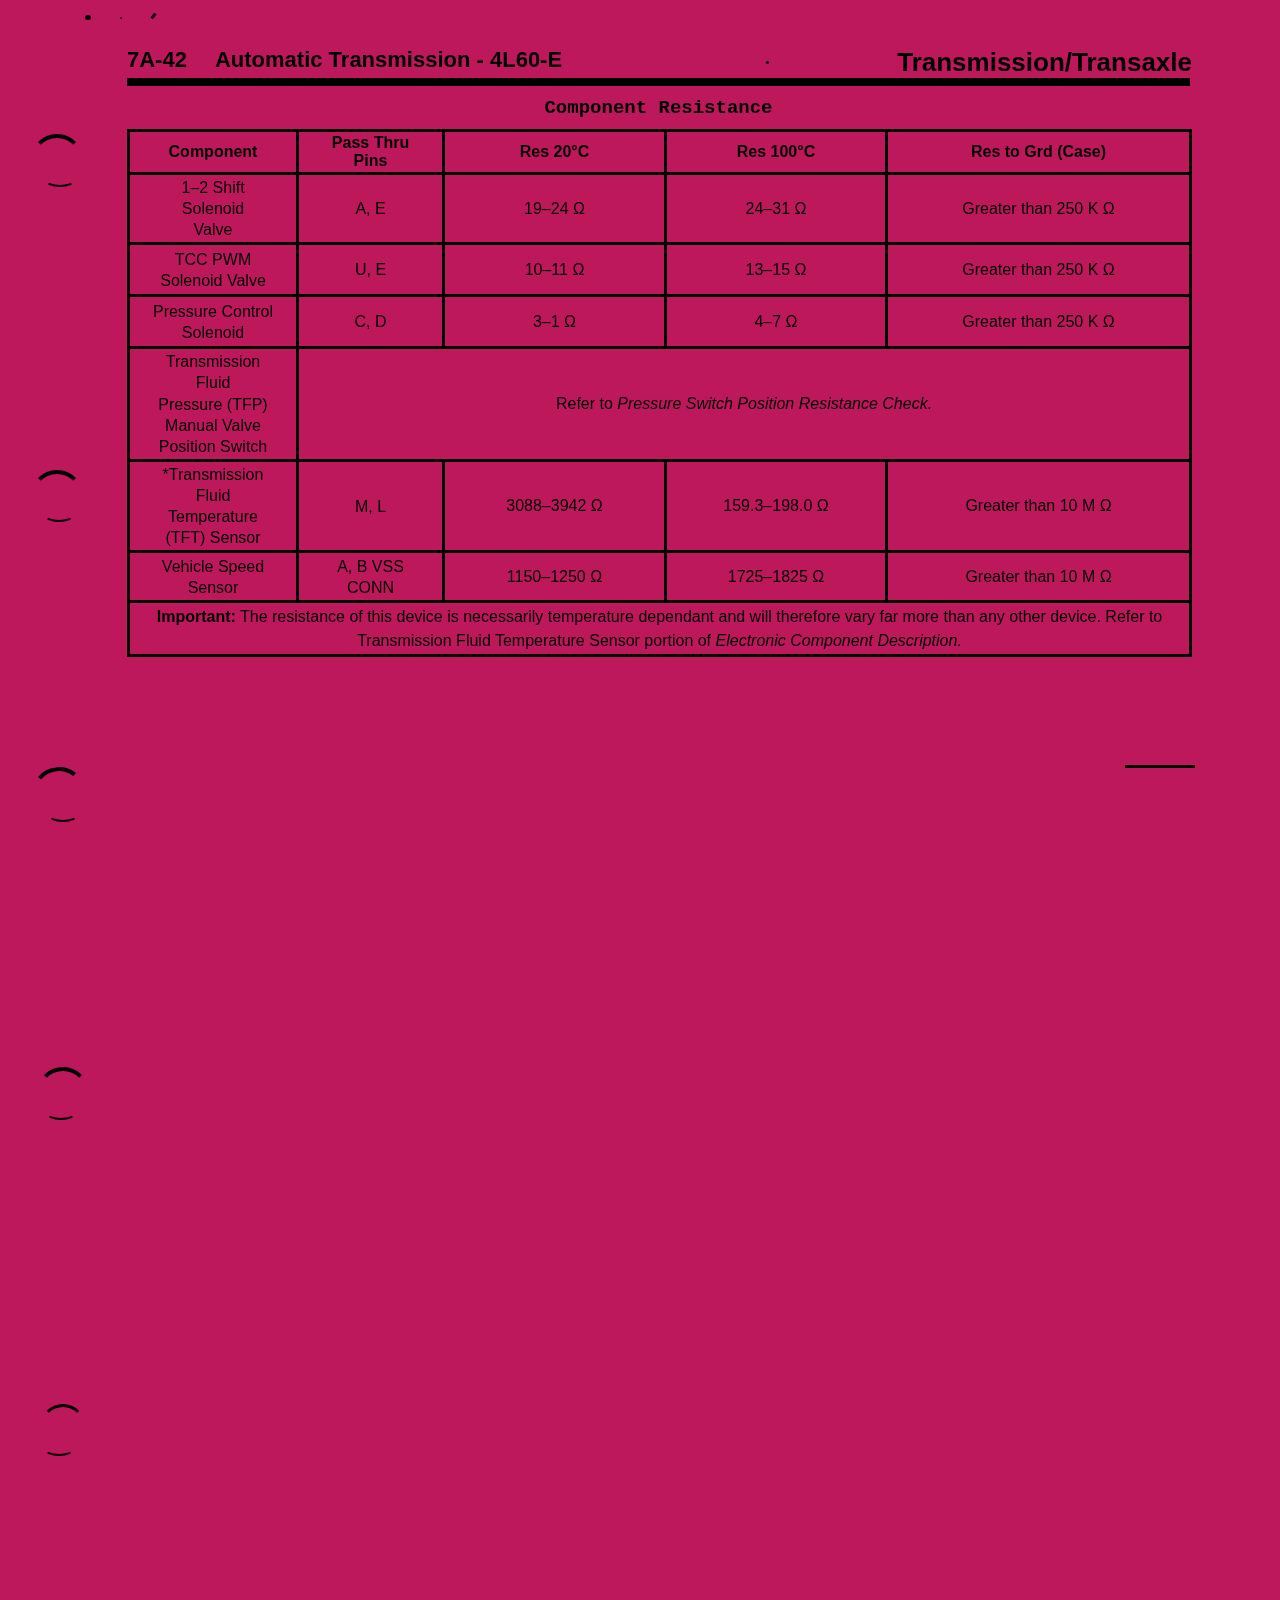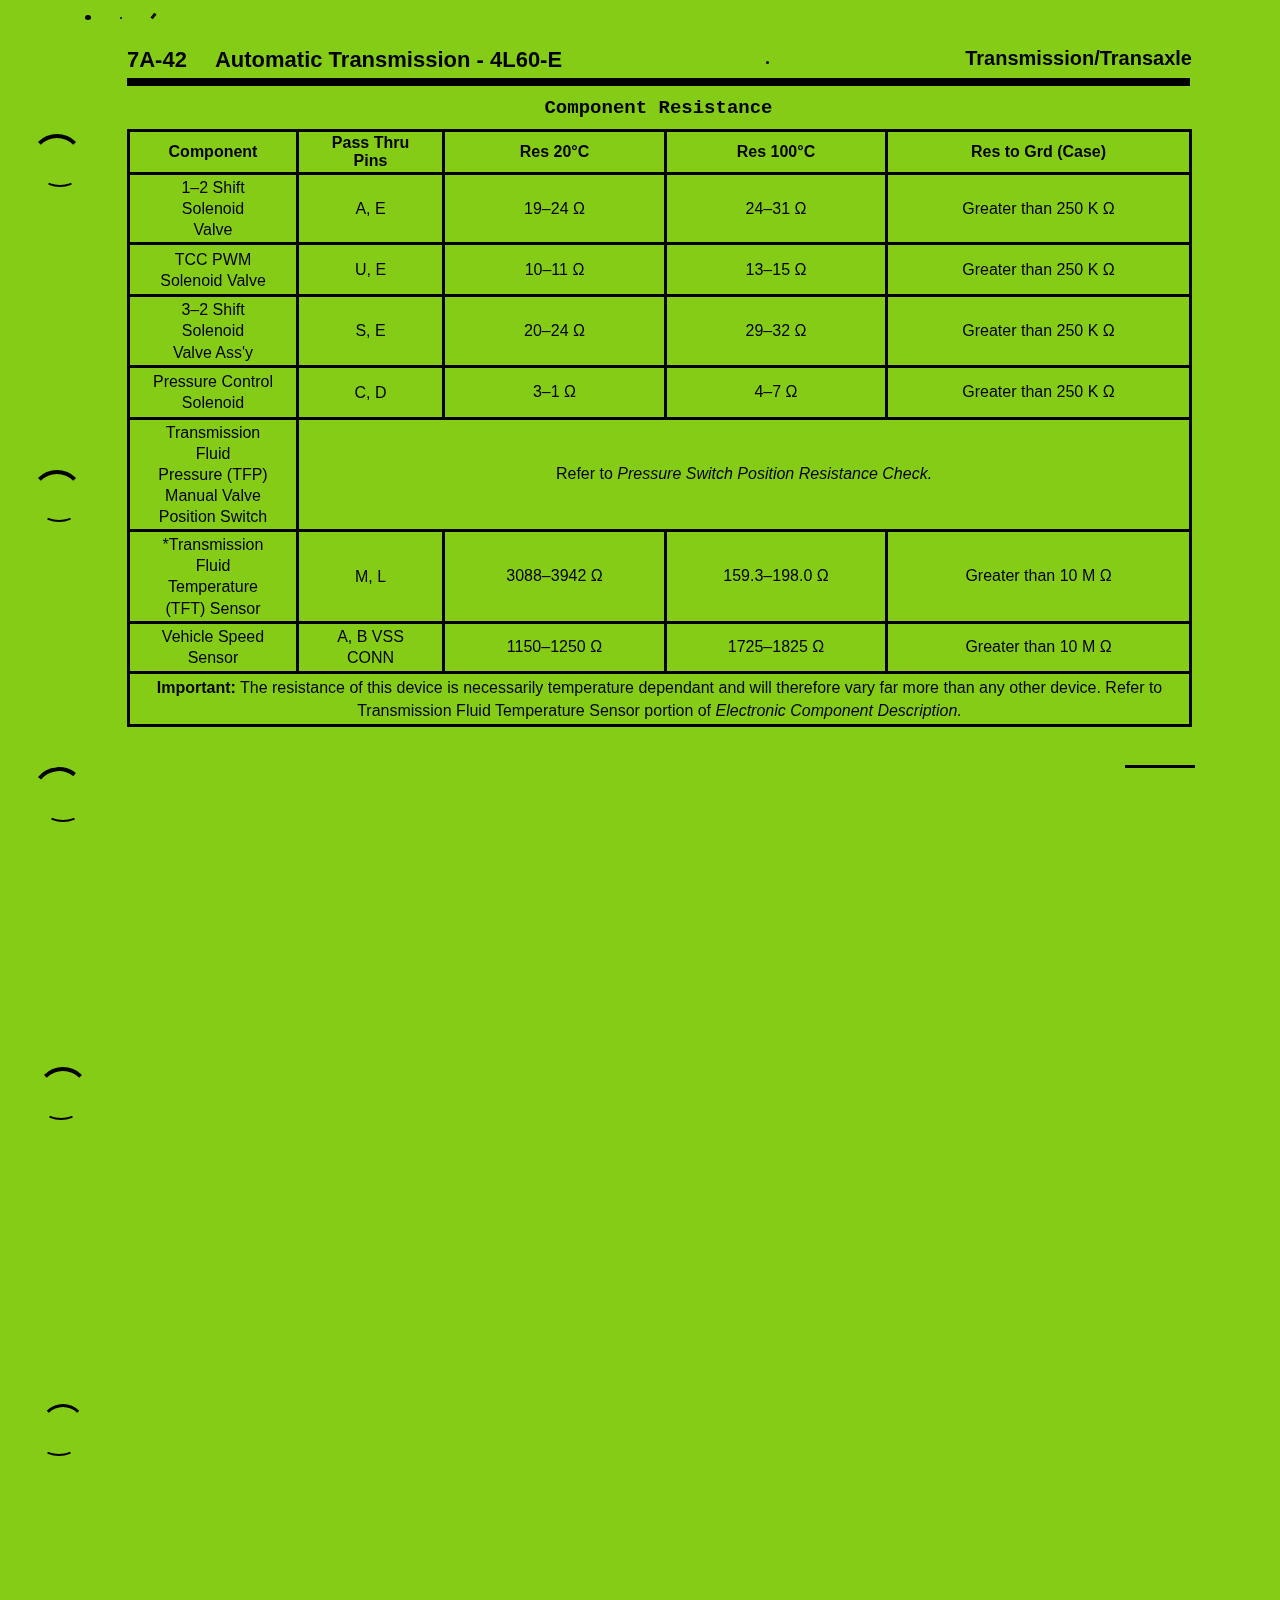--- a/index.html
+++ b/index.html
@@ -1,25 +1,25 @@
 <!DOCTYPE html>
 <html><head>
 <meta charset="utf-8">
 <style>
   html,body { margin:0; padding:0; background:#e8e8e8; }
   .page {
     position:relative; width:1280px; height:1600px; margin:0 auto;
-    background:#84cc16; color:#000;
+    background:#be185d; color:#000;
     font-family:"Liberation Sans", sans-serif;
     overflow:hidden;
   }
   
   .hdr-left { position:absolute; left:127px; top:47px; font-weight:bold; font-size:22px; white-space:nowrap; }
   .hdr-left .pageno { margin-right:28px; }
-  .hdr-right { position:absolute; right:88px; top:47px; font-weight:bold; font-size:20px; white-space:nowrap; }
+  .hdr-right { position:absolute; right:88px; top:47px; font-weight:bold; font-size:26px; white-space:nowrap; }
   .rule { position:absolute; left:127px; top:78px; width:1063px; height:8px; background:#000; }
   .tbl-title { position:absolute; left:127px; top:97px; width:1063px; text-align:center; font-weight:bold; font-size:19px;font-family:Liberation Mono, monospace; }
   
   table.resist { position:absolute; left:127px; top:129px; width:1062px; border-collapse:collapse; table-layout:fixed; }
   .resist th, .resist td {
     border:3px solid #000; font-size:16px; text-align:center; vertical-align:middle;
     padding:2px 20px; overflow:hidden;
   }
   .resist th { font-weight:bold; }
   .pre { white-space:pre-line; line-height:1.32; }
@@ -75,28 +75,20 @@
     </tr>
     <tr style="height:52px">
       <td class="pre">TCC PWM
 Solenoid Valve</td>
       <td class="pre">U, E</td>
       <td>10–11 Ω</td>
       <td>13–15 Ω</td>
       <td>Greater than 250 K Ω</td>
     </tr>
     <tr style="height:52px">
-      <td class="pre">3–2 Shift Solenoid
-Valve Ass'y</td>
-      <td class="pre">S, E</td>
-      <td>20–24 Ω</td>
-      <td>29–32 Ω</td>
-      <td>Greater than 250 K Ω</td>
-    </tr>
-    <tr style="height:52px">
       <td class="pre">Pressure Control
 Solenoid</td>
       <td class="pre">C, D</td>
       <td>3–1 Ω</td>
       <td>4–7 Ω</td>
       <td>Greater than 250 K Ω</td>
     </tr>
     <tr style="height:100px">
       <td class="pre">Transmission Fluid
 Pressure (TFP)

